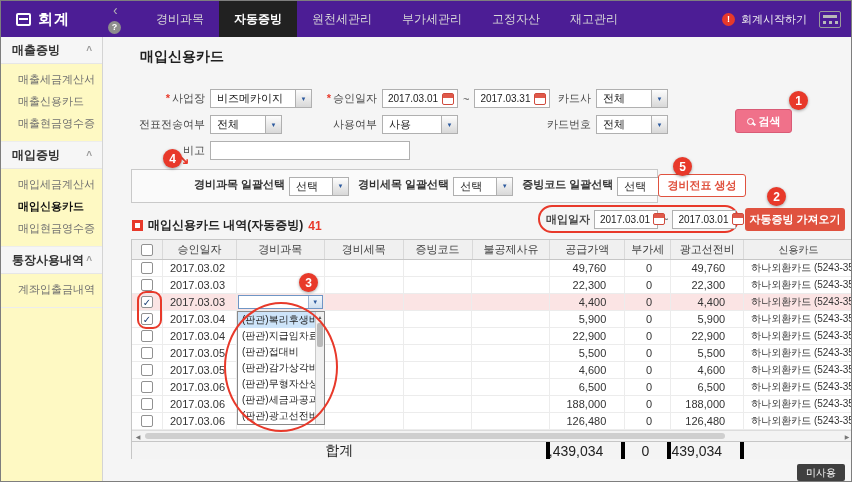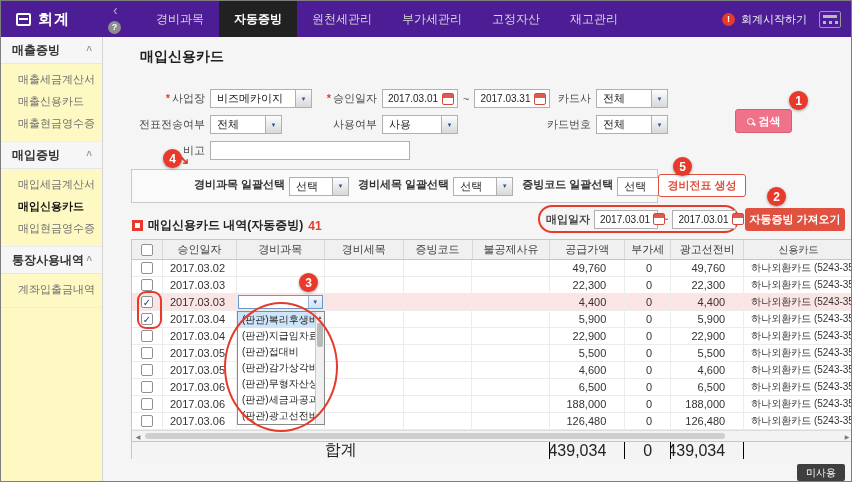--- a/index.html
+++ b/index.html
@@ -70,21 +70,21 @@
 .t-cell.ar{justify-content:flex-end;padding-right:18px}
 .t-cell.al{padding-left:7px}
 .c0{width:31px;display:flex;justify-content:center;align-items:center}
 .c1{width:74px}.c2{width:88px;position:relative}.c3{width:79px}.c4{width:69px}.c5{width:78px}
 .c6{width:75px}.c7{width:46px}.c8{width:73px}.c9{width:109px;border-right:none!important;font-size:10px!important}
 .cb{width:12px;height:12px;background:#fff;border:1px solid #919191;border-radius:2px;display:flex;align-items:center;justify-content:center;font-size:10px;font-weight:bold;color:#1d3e74;cursor:pointer}
 .t-scroll{position:relative;height:12px;background:#f3f3f3;border-top:1px solid #dcdcdc;border-bottom:1px solid #c6c6c6}
 .sb-arrow{position:absolute;top:0;width:12px;height:10px;display:flex;align-items:center;justify-content:center;font-size:6px;color:#777;cursor:pointer}
 .sb-thumb{position:absolute;left:13px;top:2px;width:580px;height:6px;background:#cfcfcf;border-radius:4px;cursor:pointer}
 .t-total{display:flex;height:17px;background:#f4f4f4}
-.t-total .t-cell{display:flex;align-items:center;border-right:1px solid #000000;font-size:16px;color:#222;overflow:hidden;white-space:nowrap}
+.t-total .t-cell{display:flex;align-items:center;border-right:4px solid #000000;font-size:14px;color:#222;overflow:hidden;white-space:nowrap}
 .tc-merge{width:419px;justify-content:center}
 
 
 .combo{position:absolute;inset:1px;background:#fff;border:1px solid #6f96c5;display:flex;align-items:center;justify-content:flex-end;cursor:pointer}
 .combo-arrow{width:14px;height:100%;background:linear-gradient(#f4f8fc,#cfdff0);border-left:1px solid #9ab4d4;display:flex;align-items:center;justify-content:center;font-size:6px;color:#2d5a9e}
 .dd-list{position:absolute;left:105px;top:71px;width:88px;height:114px;background:#fff;border:1px solid #8a8a8a;z-index:30}
 .dd-opt{height:16px;line-height:16px;padding:0 10px 0 4px;font-size:10px;color:#222;white-space:nowrap;overflow:hidden;cursor:pointer}
 .dd-opt.hl{background:#cde4f9}
 .dd-sb{position:absolute;right:0;top:0;bottom:0;width:9px;background:#f0f0f0;border-left:1px solid #c9c9c9}
 .dd-sb .up{height:9px;display:flex;align-items:center;justify-content:center;font-size:5px;color:#555;cursor:pointer}

